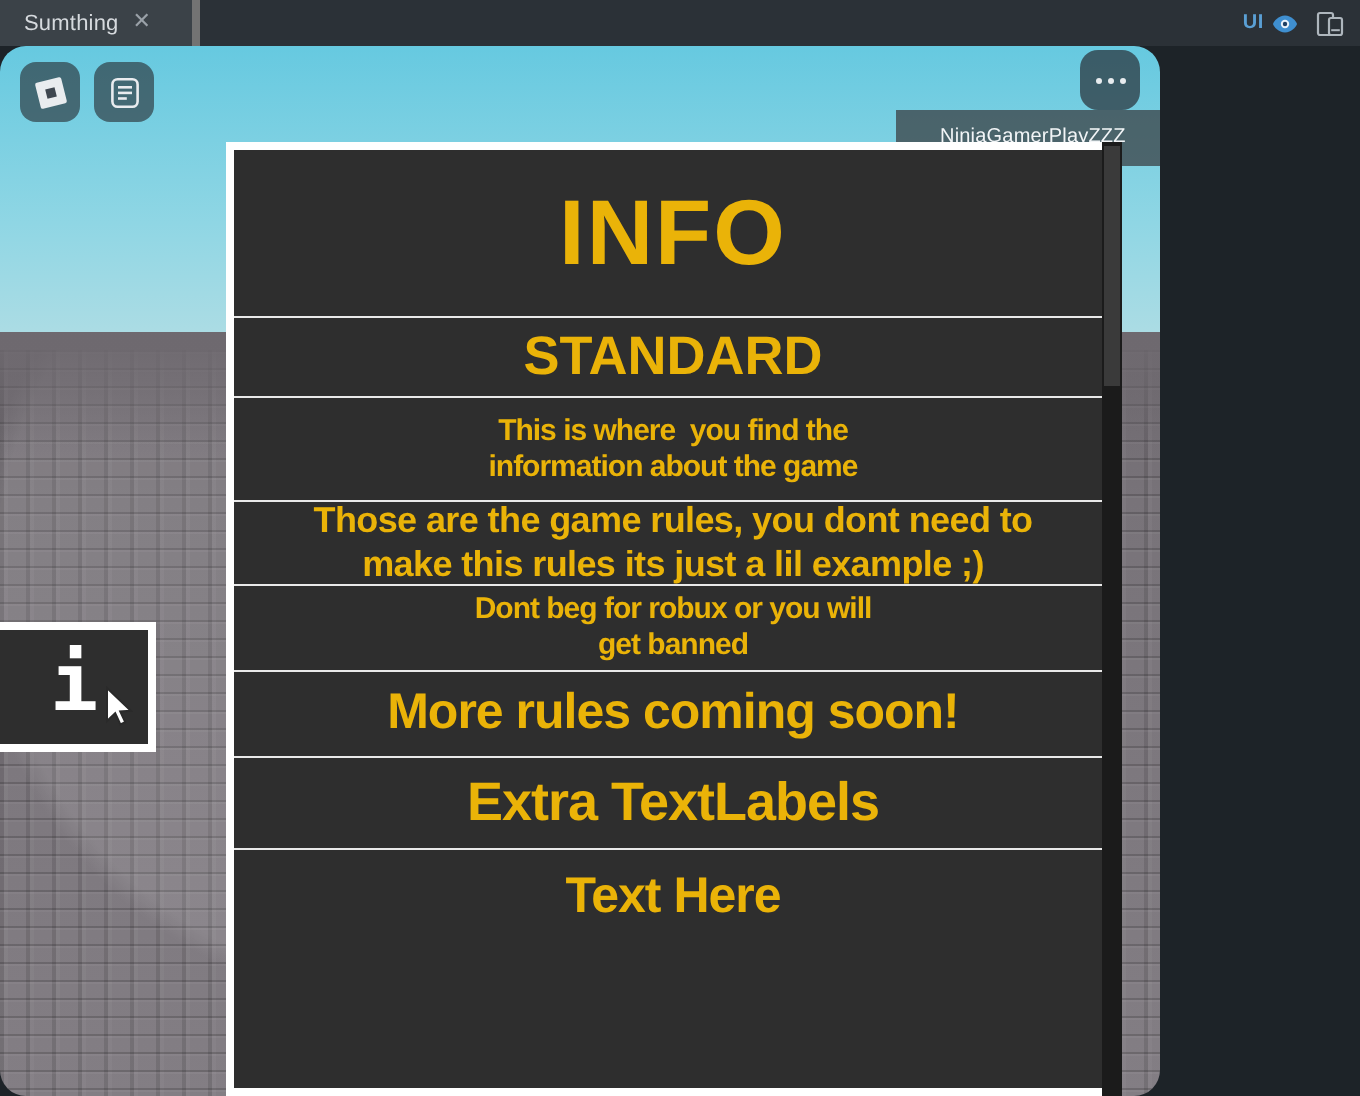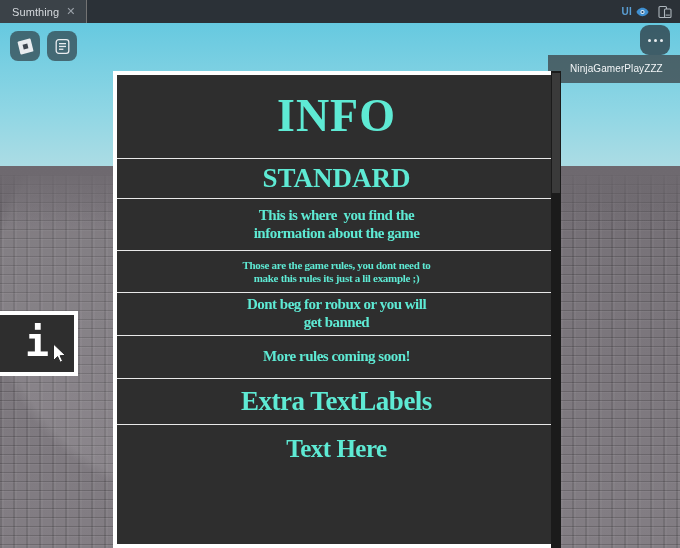--- a/index.html
+++ b/index.html
@@ -19,24 +19,24 @@
   
   .topbar {
     position: absolute; top: 0; left: 0;
     width: 680px; height: 23px;
     background: #2b3137;
     display: flex; align-items: stretch;
     z-index: 40;
   }
   .tab {
     display: flex; align-items: center; gap: 6px;
-    padding: 0 9px 0 12px;
+    padding: 0 19px 0 12px;
     height: 23px;
     background: #3b4248;
-    border-right: 1px solid #737373;
+    border-right: 4px solid #737373;
     color: #d6dade;
     font-size: 11px;
   }
   .tab-label { letter-spacing: .1px; white-space: nowrap; }
   .tab-close {
     font-size: 11px; color: #9aa1a8; line-height: 1;
     padding: 0 1px; cursor: pointer;
   }
   .topbar-rest { flex: 1; background: #2b3137; }
   .topbar-right {
@@ -51,22 +51,23 @@
   .ui-text {
     color: #5a9fd4; font-size: 10px; font-weight: bold;
     letter-spacing: .3px;
   }
   .eye-icon svg { display: block; }
   .device-icon svg { display: block; }
 
   
   .viewport {
     position: absolute; top: 23px; left: 0;
-    width: 680px; height: 525px;
+    width: 580px; height: 525px;
     overflow: hidden;
+    border-radius: 13px;
   }
   .sky {
     position: absolute; top: 0; left: 0;
     width: 680px; height: 160px;
     background: linear-gradient(#66c9e0 0%, #8fd6e4 55%, #b4dee4 100%);
   }
   .ground {
     position: absolute; top: 143px; left: 0;
     width: 680px; height: 382px;
     background:
@@ -144,42 +145,42 @@
     display: flex; flex-direction: column;
   }
   .panel-inner {
     flex: 1;
     background: #2e2e2e;
     display: flex; flex-direction: column;
     overflow: hidden;
   }
   .row {
     background: #2e2e2e;
-    color: #5eead4;
-    font-family: Liberation Serif, serif;
+    color: #eab308;
+    font-family: Liberation Sans, sans-serif;
     font-weight: bold;
     display: flex;
     align-items: center;
     justify-content: center;
     text-align: center;
     padding: 2px 6px;
     border-bottom: 1px solid #e9e9e9;
     line-height: 1.18;
     white-space: pre-wrap;
     letter-spacing: -0.5px;
   }
   .row:last-child { border-bottom: none; }
 
   .r-title   { height: 84px; font-size: 46px; letter-spacing: 1px; }
   .r-head    { height: 40px; font-size: 27px; letter-spacing: 0px; }
   .r-body    { height: 52px; font-size: 15px; }
   .r-body2   { height: 45px; font-size: 15px; }
-  .r-small   { height: 42px; font-size: 11px; letter-spacing: -0.3px; }
+  .r-small   { height: 42px; font-size: 18px; letter-spacing: -0.3px; }
   .r-mid     { height: 43px; font-size: 15px; }
-  .r-big     { height: 43px; font-size: 15px; }
+  .r-big     { height: 43px; font-size: 25px; }
   .r-xbig    { height: 46px; font-size: 27px; text-align: right; }
   .r-last    { height: 48px; font-size: 25px; text-align: right; }
 
   
   #panel-scroll {
     position: absolute;
     left: 551px; top: 48px;
     width: 10px; height: 477px;
     background: #1b1b1b;
     z-index: 26;

